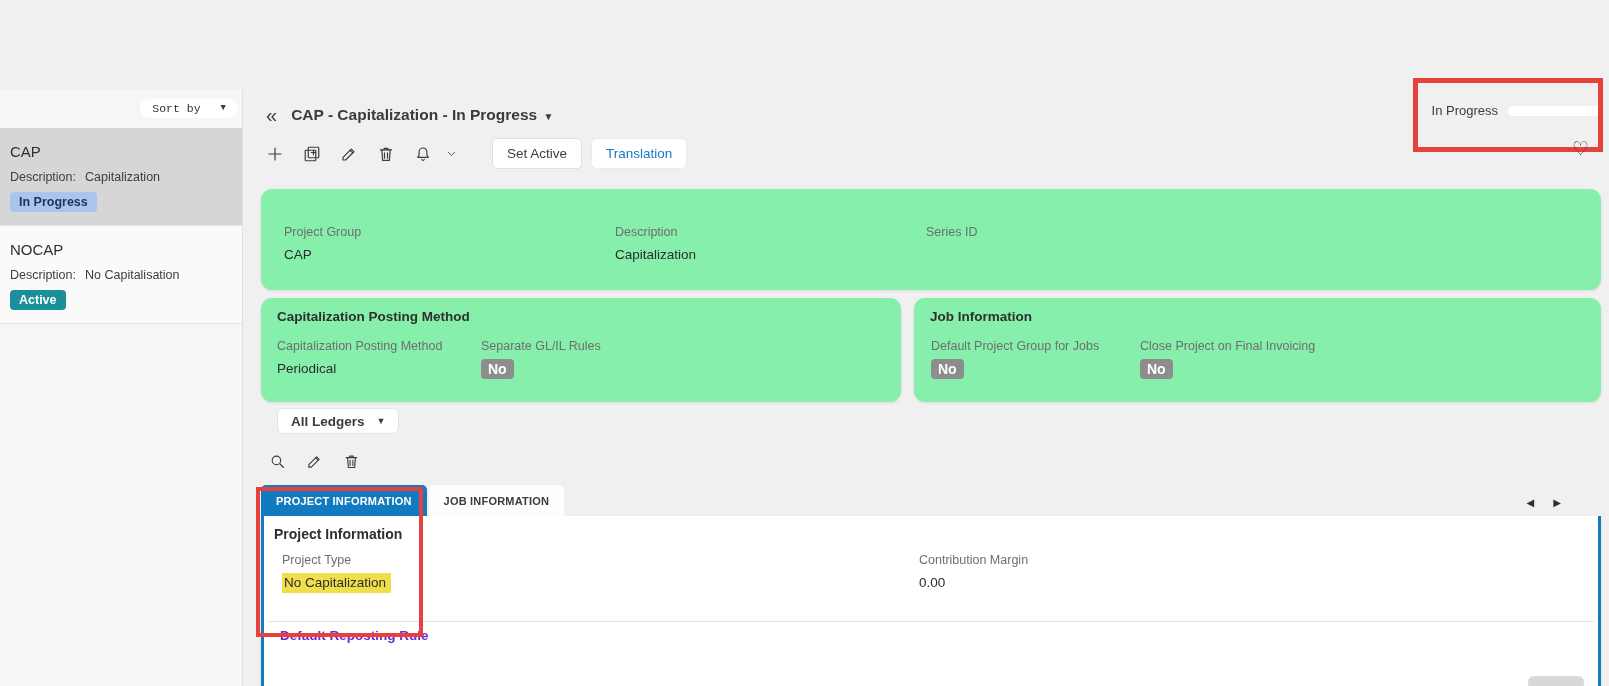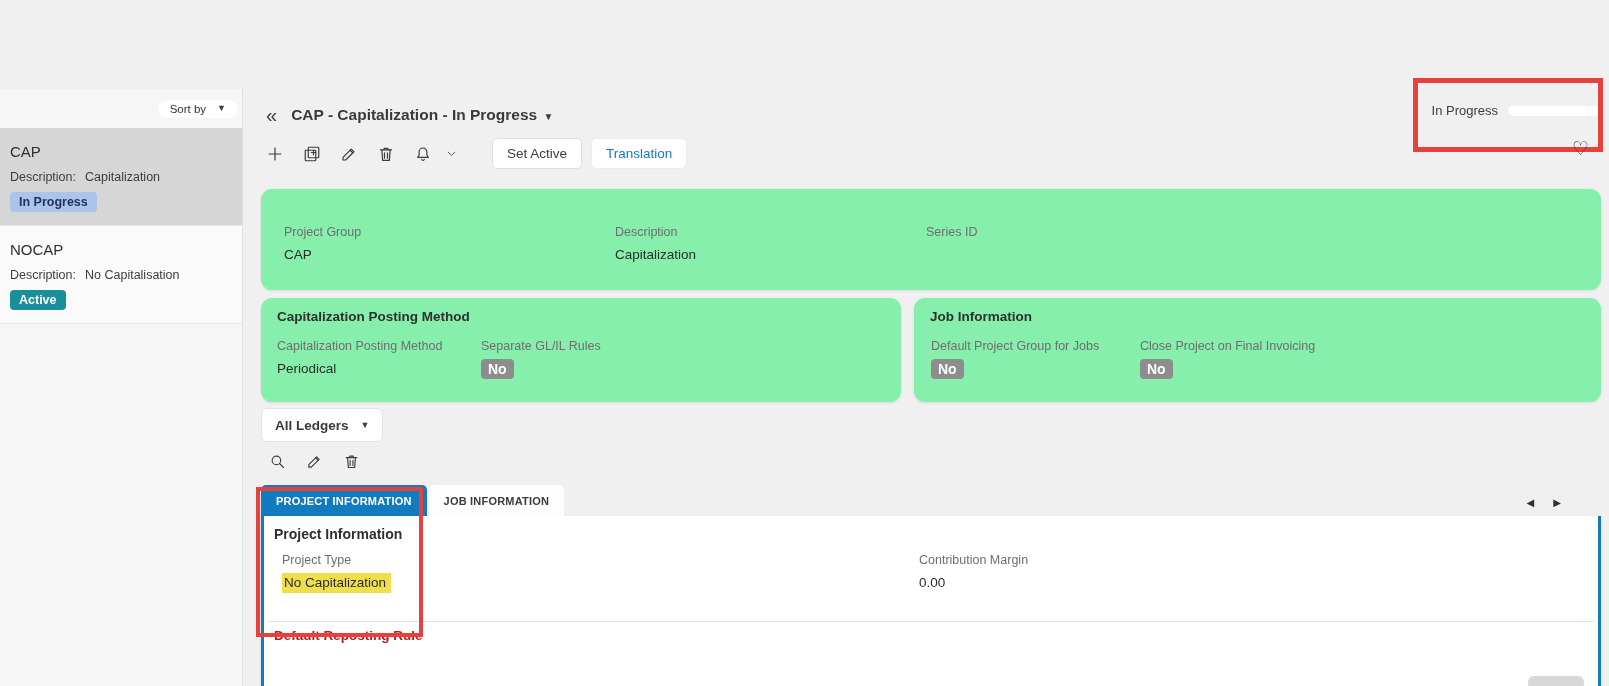--- a/index.html
+++ b/index.html
@@ -16,22 +16,22 @@
   
   .page-header{height:88px;border-bottom:1px solid #e3e2e2;padding:10px 0 0 9px;}
   .page-title{font-size:26px;font-weight:700;color:#3a3a3a;letter-spacing:.2px;}
   .search-btn{display:inline-flex;align-items:center;gap:7px;margin-top:7px;background:#fff;
     border:1px solid #dcdcdc;border-radius:6px;padding:6px 14px 6px 10px;font-size:14px;color:#3d3d3d;cursor:pointer;}
   .icon{display:inline-flex;align-items:center;justify-content:center;}
 
   
   .sidebar{position:absolute;left:0;top:89px;width:243px;bottom:0;background:#f7f6f6;border-right:1px solid #e2e1e1;}
   .sort-row{height:39px;display:flex;align-items:center;justify-content:flex-end;padding-right:4px;}
-  .sort-pill{display:inline-flex;align-items:center;gap:11px;background:#fff;border-radius:11px;
-    padding:3px 12px;font-size:11.5px;color:#333;cursor:pointer;}
+  .sort-pill{display:inline-flex;align-items:center;gap:20px;background:#fff;border-radius:11px;
+    padding:3px 12px;font-size:11.5px;color:#333;cursor:pointer;font-family:Liberation Mono, monospace;}
   .caret{font-size:9px;color:#3d3d3d;line-height:1;}
   .side-item{padding:15px 10px 14px 10px;height:98px;background:#fbfafa;border-bottom:1px solid #e8e7e7;cursor:pointer;}
   .side-item.selected{background:#d7d6d6;}
   .side-code{font-size:15px;color:#2f2f2f;}
   .side-desc{margin-top:10px;font-size:12.5px;color:#3d3d3d;display:flex;gap:9px;}
   .badge{display:inline-block;margin-top:8px;padding:3px 9px;border-radius:4px;font-size:12.5px;font-weight:600;}
   .badge.in-progress{background:var(--badge-inprogress-bg);color:var(--badge-inprogress-text);}
   .badge.active{background:var(--badge-active-bg);color:#fff;}
   .badge.no{background:var(--badge-no-bg);color:#fff;font-size:14px;font-weight:700;padding:2px 7px;margin-top:6px;}
 
@@ -64,22 +64,22 @@
   .panel.cap{width:640px;}
   .panel.job{flex:1;}
   .panel-title{font-size:13.5px;font-weight:700;color:#2f2f2f;position:absolute;top:11px;left:16px;}
   .panel .field{position:absolute;top:41px;}
   .panel.cap .field.c1{left:16px;}
   .panel.cap .field.c2{left:220px;}
   .panel.job .field.c1{left:17px;}
   .panel.job .field.c2{left:226px;}
 
   .ledger-row{margin:6px 0 0 17px;height:31px;}
-  .ledger-btn{display:inline-flex;align-items:center;gap:12px;height:34px;background:#fff;
-    border:1px solid #e4e3e3;border-radius:6px;padding:0 13px;font-size:13.5px;font-weight:600;color:#3a3a3a;cursor:pointer;}
+  .ledger-btn{display:inline-flex;align-items:center;gap:12px;height:26px;background:#fff;
+    border:1px solid #e4e3e3;border-radius:6px;padding:0 13px;font-size:13.5px;font-weight:600;color:#3a3a3a;cursor:pointer;margin-left:16px;}
 
   .grid-icons{display:flex;align-items:center;margin:11px 0 0 25px;height:22px;gap:20px;}
   .grid-icons .tool-icon{width:auto;}
 
   .tabs-row{display:flex;align-items:flex-end;margin:13px 8px 0 17px;height:31px;position:relative;}
   .tab{height:31px;display:inline-flex;align-items:center;padding:0 15px;background:#fdfdfd;
     border-radius:5px 5px 0 0;font-size:11px;font-weight:700;letter-spacing:.2px;color:#3b3b3b;
     margin-right:2px;cursor:pointer;white-space:nowrap;}
   .tab.active{background:var(--accent-blue);color:#fff;}
   .tab-arrows{position:absolute;right:40px;bottom:8px;display:flex;gap:19px;}
@@ -87,21 +87,21 @@
 
   .tab-panel{margin:0 8px 0 17px;background:#fff;border-left:3px solid var(--accent-blue);
     border-right:3px solid var(--accent-blue);flex:1;position:relative;box-shadow:0 1px 3px rgba(0,0,0,.09);}
   .section-title{position:absolute;top:10px;left:10px;font-size:14px;font-weight:700;color:#2f2f2f;}
   .tab-panel .field{position:absolute;top:37px;}
   .tab-panel .field.c1{left:18px;}
   .tab-panel .field.c2{left:348px;}
   .tab-panel .field.c3{left:655px;}
   .highlight{background:var(--highlight-yellow);padding:2px 5px 3px 2px;color:#2c2c2c;}
   .panel-divider{position:absolute;top:105px;left:4px;right:4px;border-top:1px solid #e4e3e3;}
-  .bottom-title{position:absolute;top:112px;left:10px;font-size:13.5px;font-weight:700;color:#b91c1c;}
+  .bottom-title{position:absolute;top:112px;left:16px;font-size:13.5px;font-weight:700;color:#6d28d9;}
   .partial-btn{position:absolute;bottom:-4px;right:14px;width:56px;height:14px;background:#d9d8d8;
     border-radius:6px;cursor:pointer;}
 
   
   .status-widget{position:absolute;left:1418px;top:103px;width:184px;display:flex;align-items:center;
     justify-content:flex-end;gap:10px;padding-right:2px;}
   .status-label{font-size:13px;color:#3d3d3d;}
   .progress-track{width:92px;height:10px;background:#fff;border-radius:5px;overflow:hidden;}
   .progress-fill{height:100%;background:var(--progress-fill);border-radius:5px;}
   .heart{position:absolute;left:1572px;top:137px;font-size:19px;color:#3a3a3a;cursor:pointer;z-index:5;}

